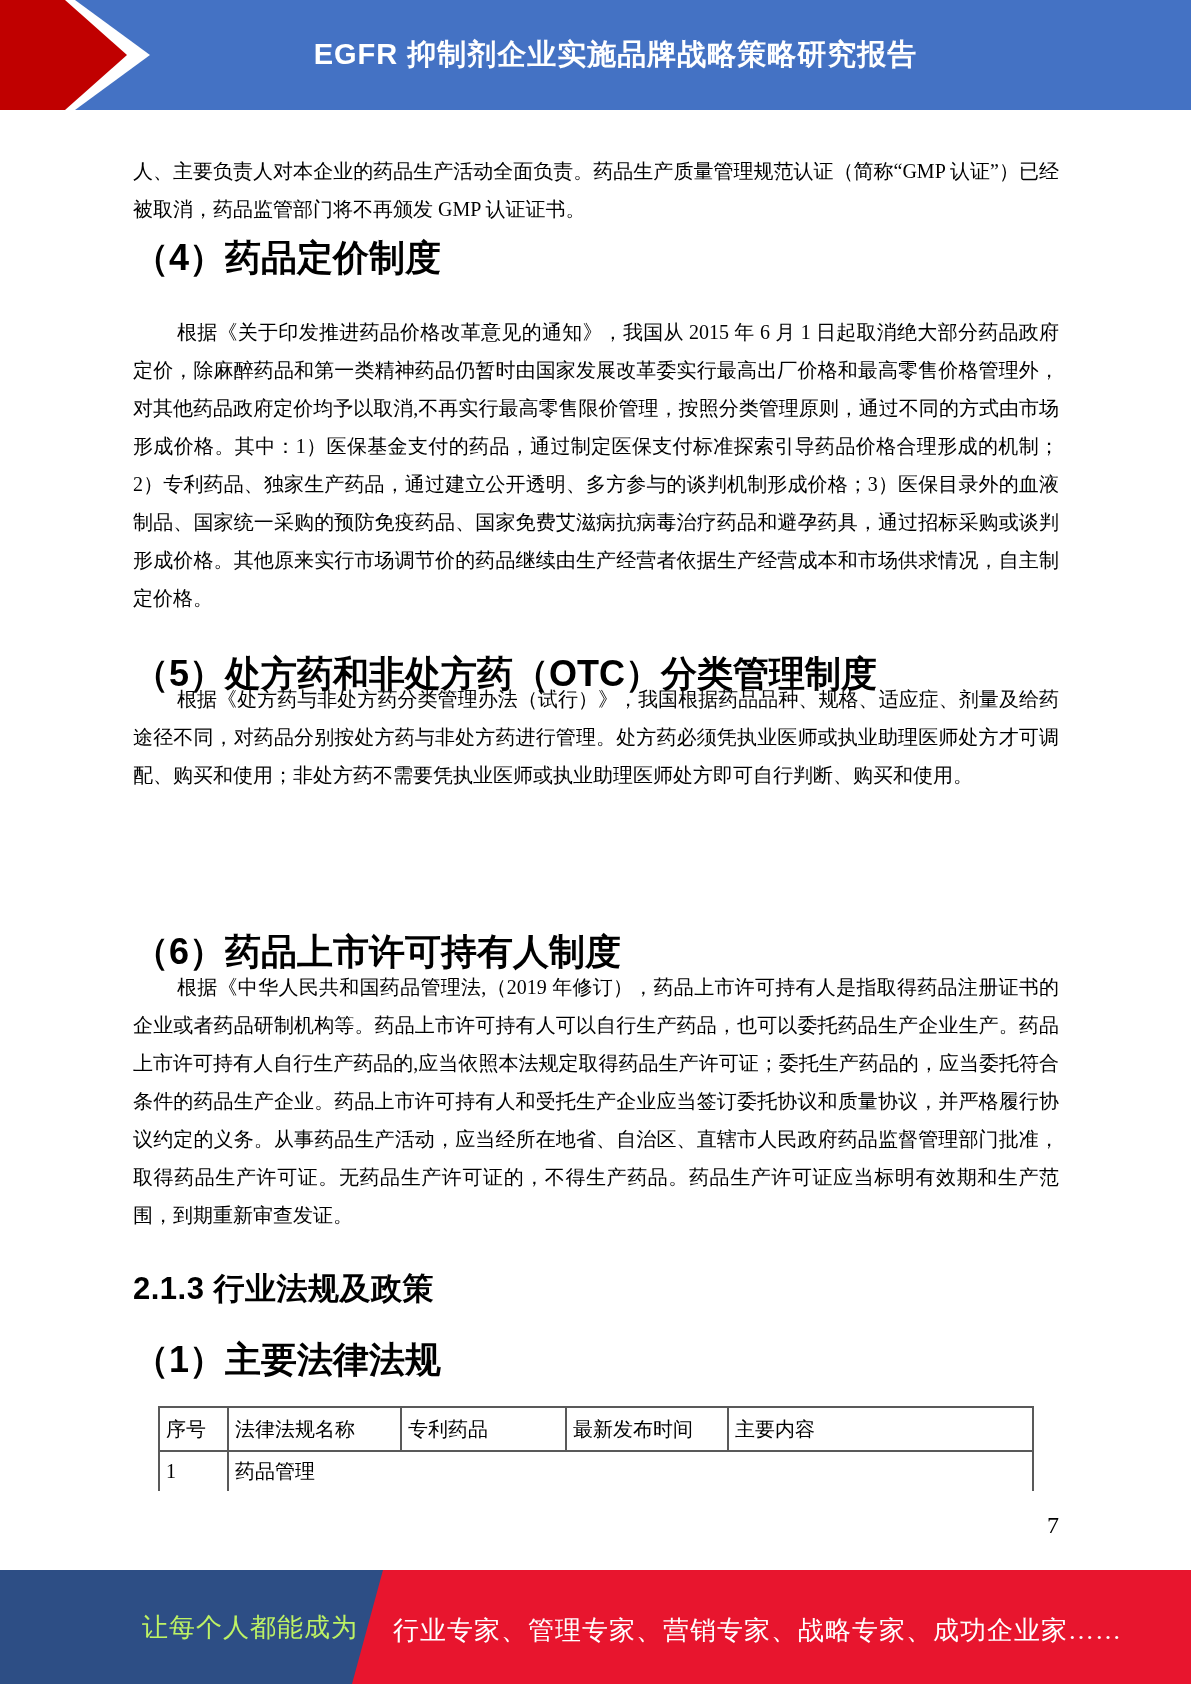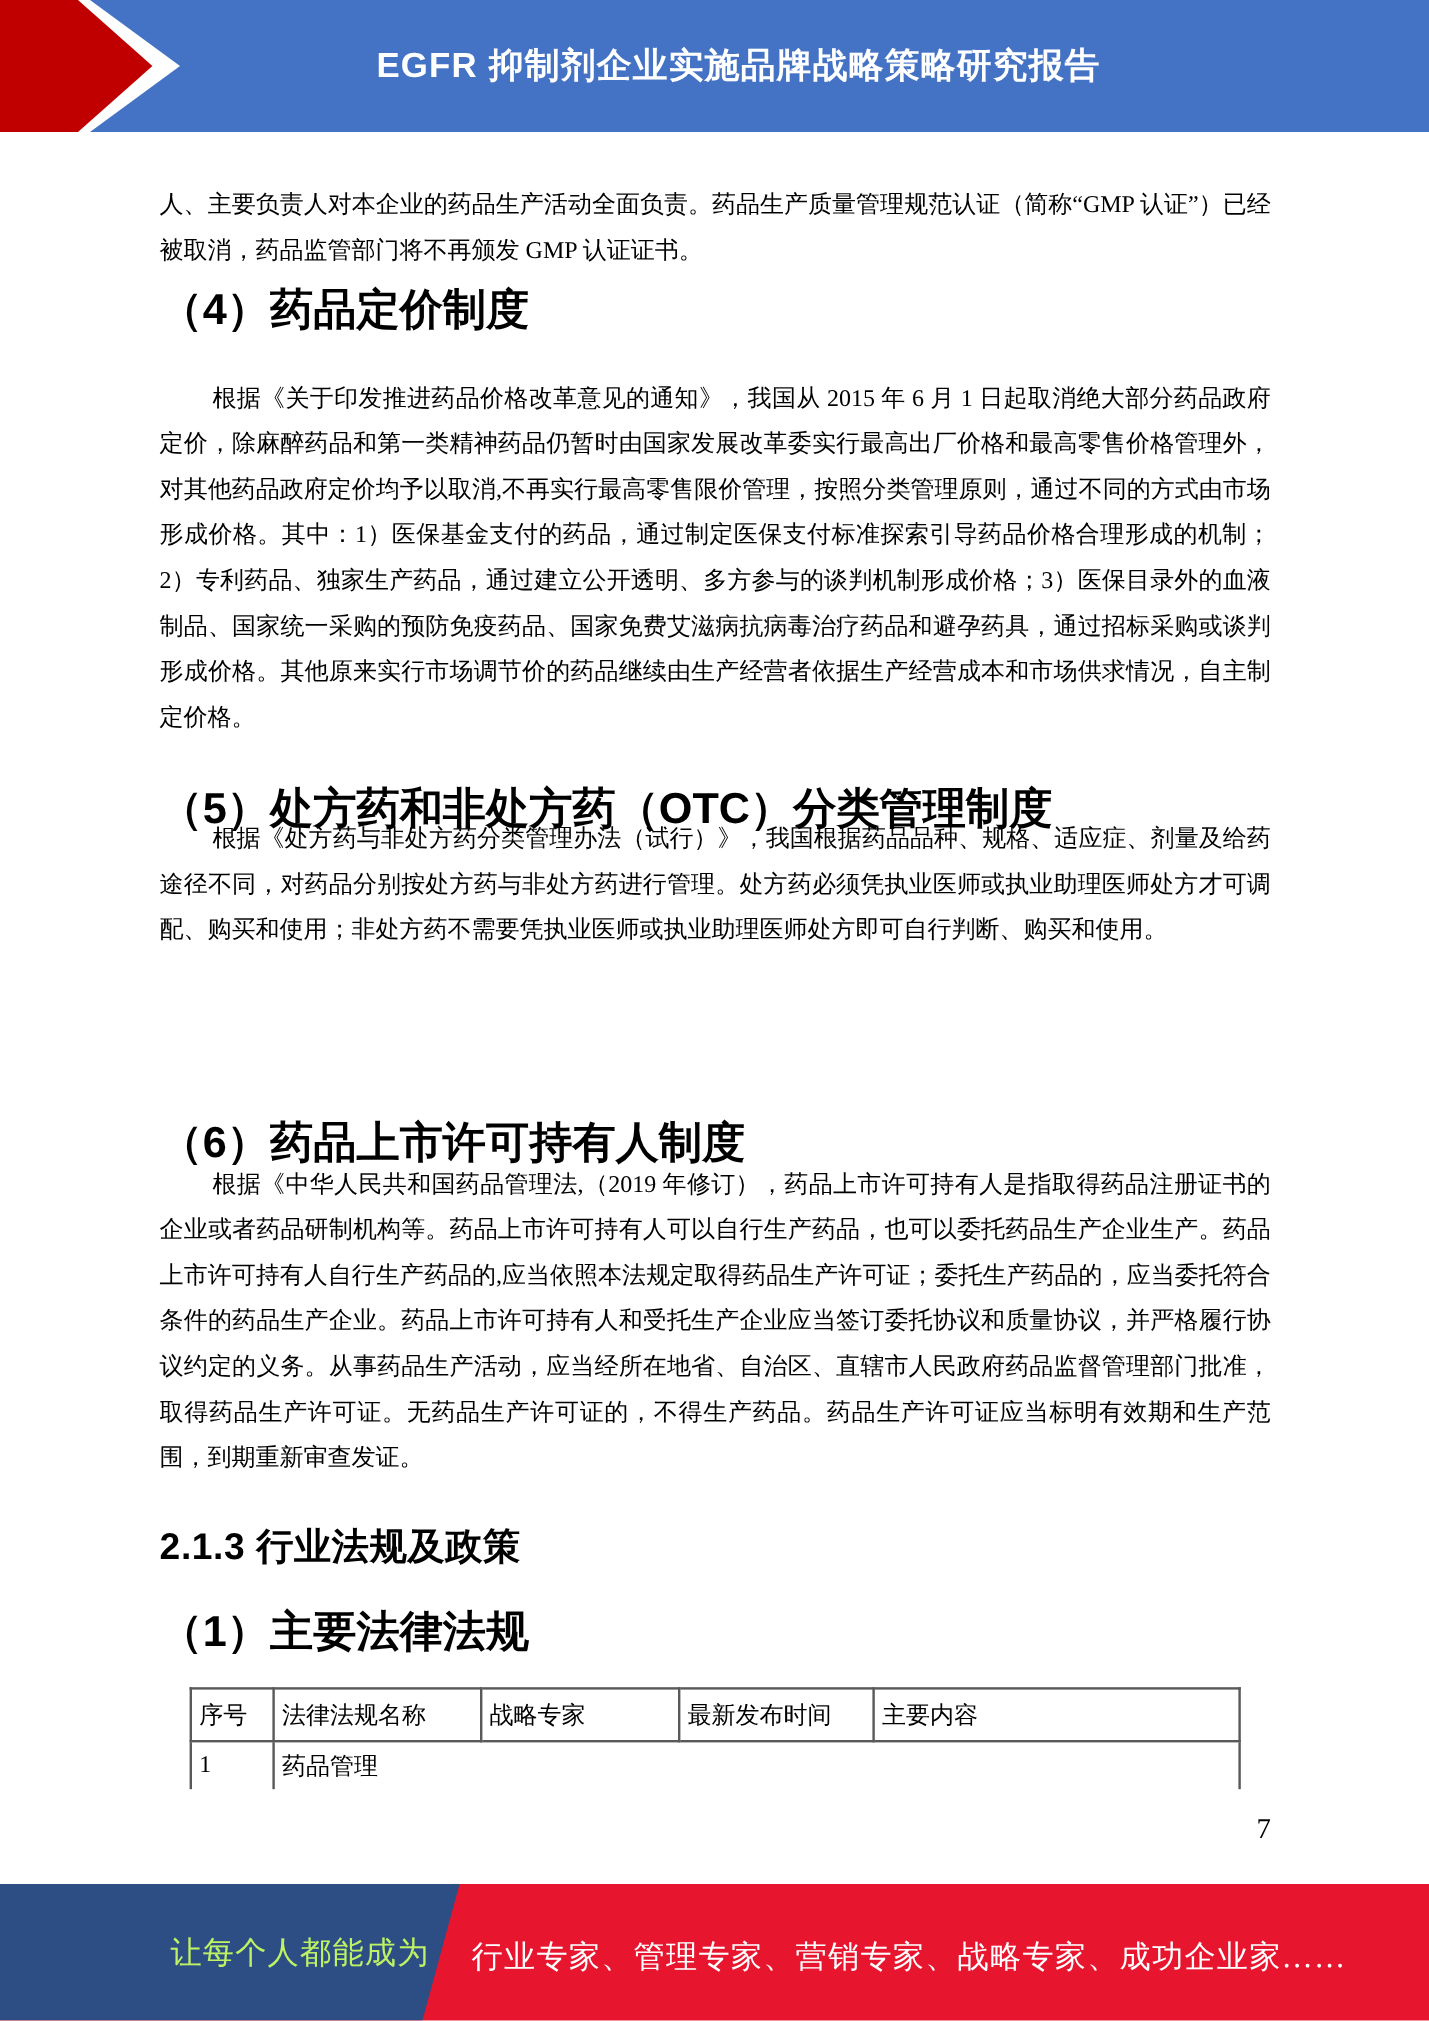--- a/index.html
+++ b/index.html
@@ -130,21 +130,21 @@
       <col style="width:69px">
         <col style="width:173px">
         <col style="width:165px">
         <col style="width:162px">
         <col style="width:305px">
     </colgroup>
     <tbody>
       <tr class="hdr">
         <td>序号</td>
         <td>法律法规名称</td>
-        <td>战略专家</td>
+        <td>专利药品</td>
         <td>最新发布时间</td>
         <td>主要内容</td>
       </tr>
       <tr class="cut">
         <td>1</td>
         <td colspan="4">药品管理</td>
       </tr>
     </tbody>
   </table>
 

